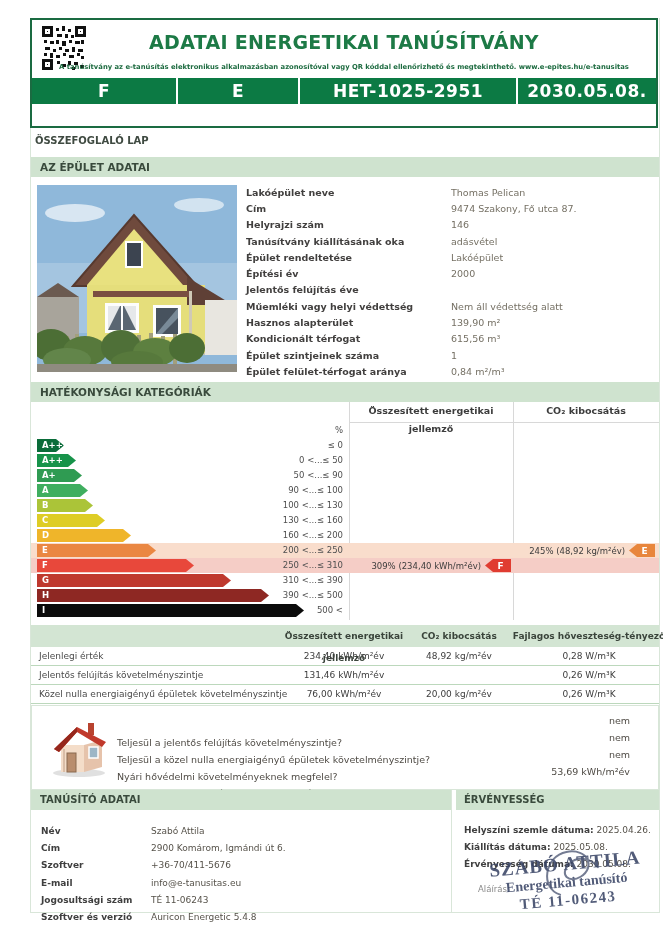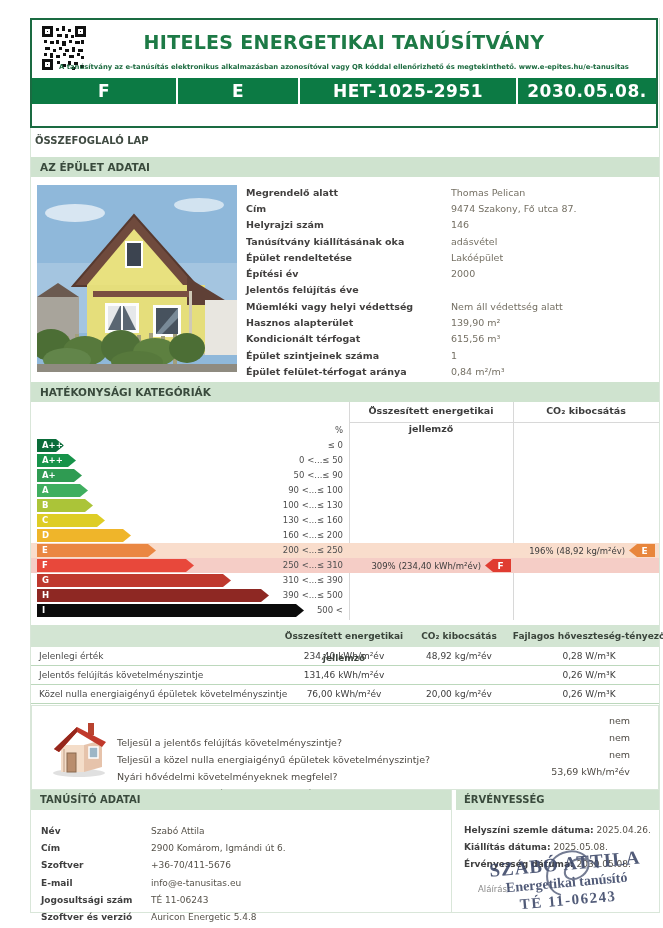--- a/index.html
+++ b/index.html
@@ -143,21 +143,21 @@
         <rect x="25" y="26" width="3" height="2"></rect>
           <rect x="20" y="27" width="2" height="2"></rect>
       </g>
       <rect x="2" y="2" width="3" height="3" fill="#fff"></rect>
         <rect x="24" y="2" width="3" height="3" fill="#fff"></rect>
         <rect x="2" y="24" width="3" height="3" fill="#fff"></rect>
       <rect x="3" y="3" width="1" height="1" fill="#111"></rect>
         <rect x="25" y="3" width="1" height="1" fill="#111"></rect>
         <rect x="3" y="25" width="1" height="1" fill="#111"></rect>
     </svg>
-    <div class="hdr-title">HITELES ENERGETIKAI TANÚSÍTVÁNY</div>
+    <div class="hdr-title">ADATAI ENERGETIKAI TANÚSÍTVÁNY</div>
     <div class="hdr-sub">A tanúsítvány az e-tanúsítás elektronikus alkalmazásban azonosítóval vagy QR kóddal ellenőrizhető és megtekinthető. www.e-epites.hu/e-tanusitas</div>
     <div class="hbars">
       <div class="hrow vrow">
         <div class="cell c1">F</div>
         <div class="cell c2">E</div>
         <div class="cell c3">HET-1025-2951</div>
         <div class="cell c4">2030.05.08.</div>
       </div>
     </div>
   </div>
@@ -207,21 +207,21 @@
       <ellipse cx="118" cy="167" rx="22" ry="14" fill="#5d8040"></ellipse>
       <ellipse cx="150" cy="163" rx="18" ry="15" fill="#4c6e35"></ellipse>
       <ellipse cx="30" cy="175" rx="24" ry="12" fill="#62854a"></ellipse>
       <ellipse cx="100" cy="177" rx="26" ry="11" fill="#57793c"></ellipse>
     </g>
     <rect x="0" y="179" width="200" height="8" fill="#8f8b80"></rect>
   </svg>
 
   <div class="bdata">
     <div class="brow">
-        <span class="bl">Megrendelő alatt</span>
+        <span class="bl">Lakóépület neve</span>
         <span class="bv">Thomas Pelican</span>
       </div>
     <div class="brow">
         <span class="bl">Cím</span>
         <span class="bv">9474 Szakony, Fő utca 87.</span>
       </div>
     <div class="brow">
         <span class="bl">Helyrajzi szám</span>
         <span class="bv">146</span>
       </div>
@@ -298,21 +298,21 @@
         <div class="range">130 &lt;...≤ 160</div>
       </div>
     <div class="crow" style="top:126px;">
         <div class="bar g6" style="width:94px;">D</div>
         <div class="range">160 &lt;...≤ 200</div>
       </div>
     <div class="crow hlE" style="top:141px;">
       <div class="bar g7" style="width:119px;">E</div>
       <div class="range">200 &lt;...≤ 250</div>
       <div class="mcell mco">
-          <span>196% (48,92 kg/m²év)</span>
+          <span>245% (48,92 kg/m²év)</span>
           <span class="marker mE">E</span>
         </div>
     </div>
     <div class="crow hlF" style="top:156px;">
       <div class="bar g8" style="width:157px;">F</div>
       <div class="range">250 &lt;...≤ 310</div>
       <div class="mcell men">
           <span>309% (234,40 kWh/m²év)</span>
           <span class="marker mF">F</span>
         </div>

